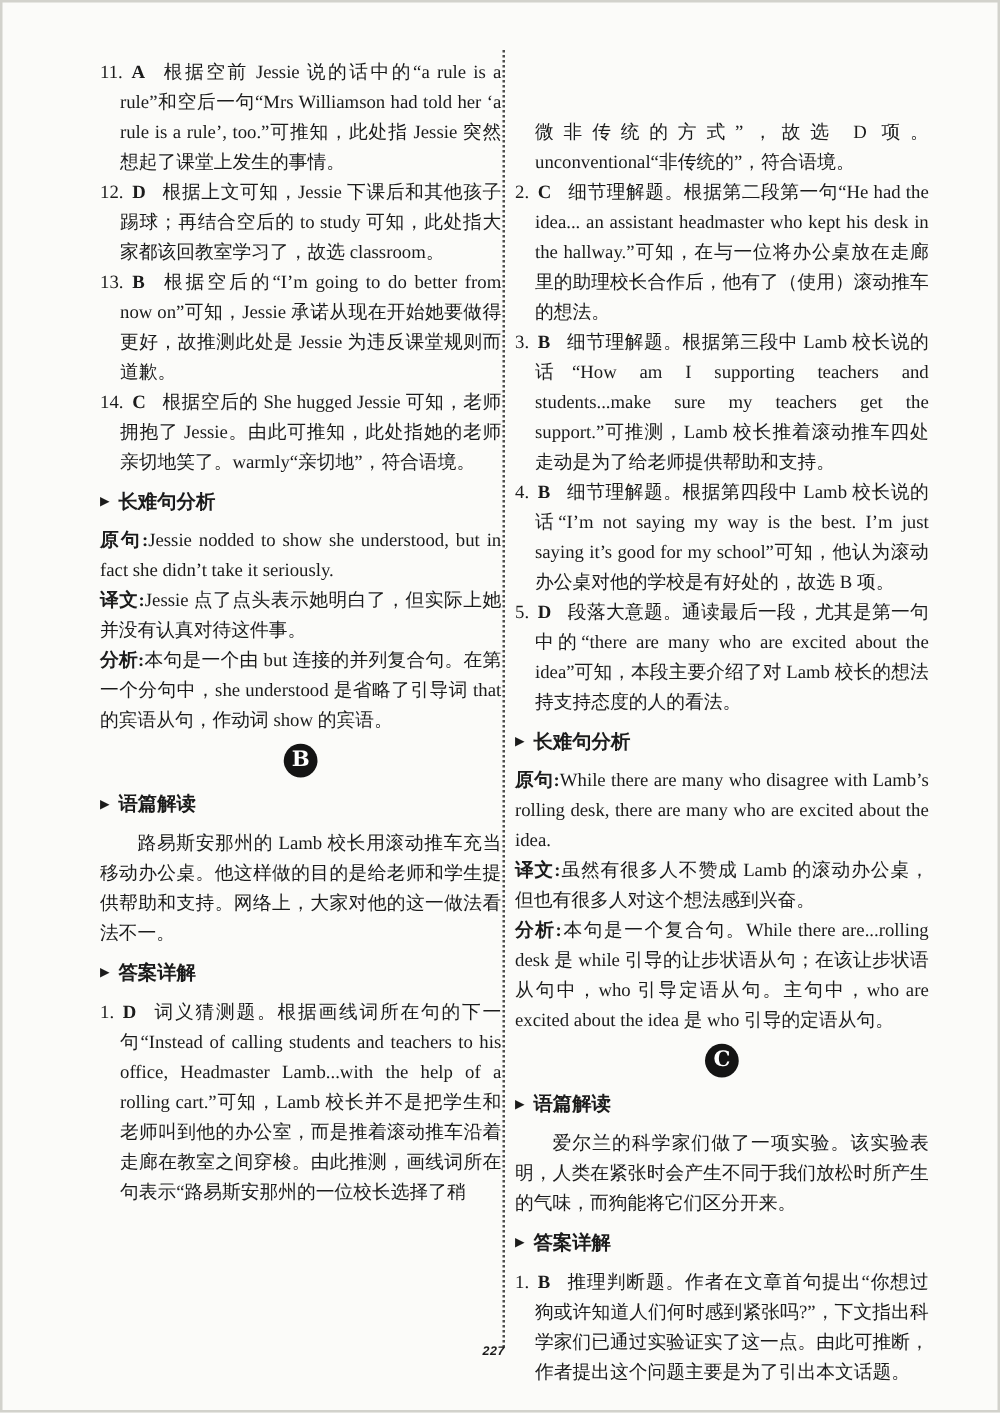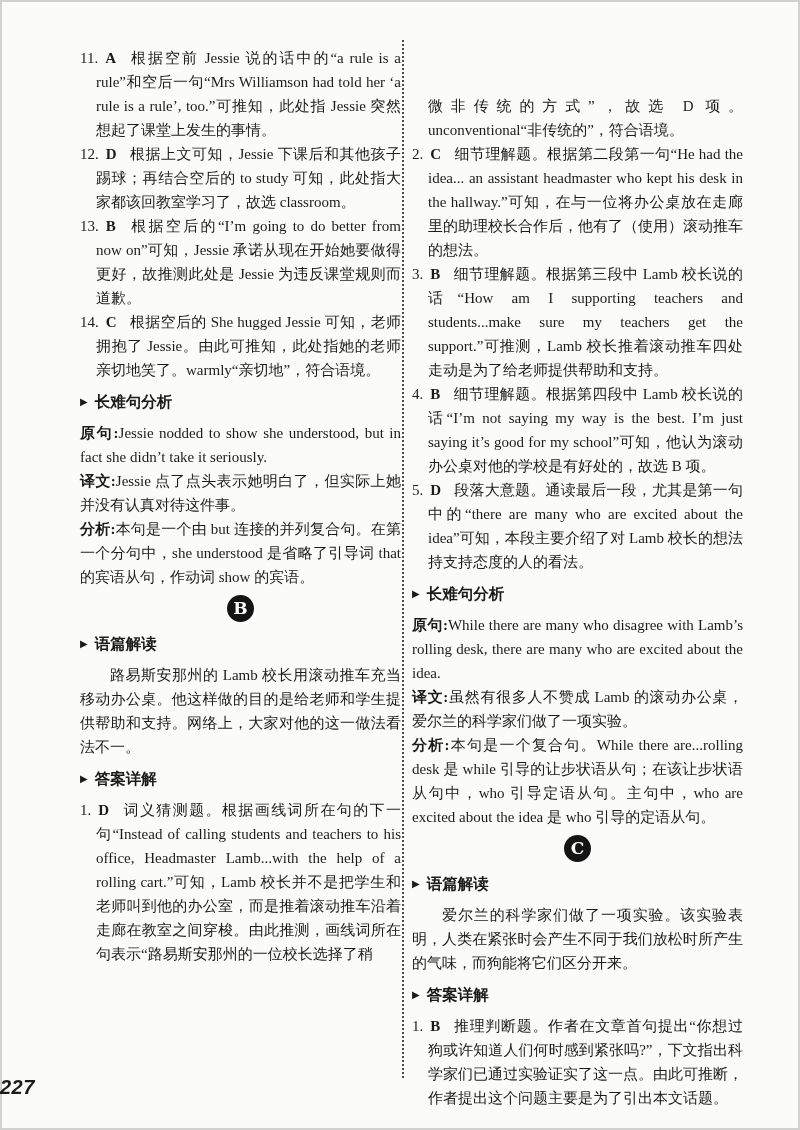--- a/index.html
+++ b/index.html
@@ -54,23 +54,23 @@
   
   .badge-row { text-align:center; margin:6px 0 5px; text-indent:0; }
   .badge {
     display:inline-block; width:27px; height:27px; border-radius:50%;
     background:#141414; color:#ffffff;
     font-family:"DejaVu Serif",serif; font-weight:bold;
     font-size:17px; line-height:27px; text-align:center;
   }
   .page-num {
     position:absolute; top:1076px; left:0; width:790px;
-    text-align:left;
+    text-align:center;
     font-family:"Liberation Sans","DejaVu Sans",sans-serif;
-    font-weight:bold; font-style:italic; font-size:20px;
+    font-weight:bold; font-style:italic; font-size:10px;
     letter-spacing:0.5px;
   }
 </style>
 </head>
 <body>
 
 <div class="page-frame"></div>
 <div class="divider"></div>
 
 <div class="col" id="left-col">
@@ -102,21 +102,21 @@
   <p class="cont">微非传统的方式”，故选 D 项。unconventional“非传统的”，符合语境。</p>
 
   <p class="item"><span class="num">2.</span><span class="letter">C</span><span>细节理解题。根据第二段第一句“He had the idea... an assistant headmaster who kept his desk in the hallway.”可知，在与一位将办公桌放在走廊里的助理校长合作后，他有了（使用）滚动推车的想法。</span></p>
   <p class="item"><span class="num">3.</span><span class="letter">B</span><span>细节理解题。根据第三段中 Lamb 校长说的话“How am I supporting teachers and students...make sure my teachers get the support.”可推测，Lamb 校长推着滚动推车四处走动是为了给老师提供帮助和支持。</span></p>
   <p class="item"><span class="num">4.</span><span class="letter">B</span><span>细节理解题。根据第四段中 Lamb 校长说的话“I’m not saying my way is the best. I’m just saying it’s good for my school”可知，他认为滚动办公桌对他的学校是有好处的，故选 B 项。</span></p>
   <p class="item"><span class="num">5.</span><span class="letter">D</span><span>段落大意题。通读最后一段，尤其是第一句中的“there are many who are excited about the idea”可知，本段主要介绍了对 Lamb 校长的想法持支持态度的人的看法。</span></p>
 
   <div class="hdr"><span class="flag">▶</span><span>长难句分析</span></div>
 
   <p class="ana"><span class="lbl">原句:</span><span>While there are many who disagree with Lamb’s rolling desk, there are many who are excited about the idea.</span></p>
-  <p class="ana"><span class="lbl">译文:</span><span>虽然有很多人不赞成 Lamb 的滚动办公桌，爱尔兰的科学家们做了一项实验。</span></p>
+  <p class="ana"><span class="lbl">译文:</span><span>虽然有很多人不赞成 Lamb 的滚动办公桌，但也有很多人对这个想法感到兴奋。</span></p>
   <p class="ana"><span class="lbl">分析:</span><span>本句是一个复合句。While there are...rolling desk 是 while 引导的让步状语从句；在该让步状语从句中，who 引导定语从句。主句中，who are excited about the idea 是 who 引导的定语从句。</span></p>
 
   <div class="badge-row"><span class="badge">C</span></div>
 
   <div class="hdr"><span class="flag">▶</span><span>语篇解读</span></div>
   <p class="passage">爱尔兰的科学家们做了一项实验。该实验表明，人类在紧张时会产生不同于我们放松时所产生的气味，而狗能将它们区分开来。</p>
 
   <div class="hdr"><span class="flag">▶</span><span>答案详解</span></div>
 
   <p class="item"><span class="num">1.</span><span class="letter">B</span><span>推理判断题。作者在文章首句提出“你想过狗或许知道人们何时感到紧张吗?”，下文指出科学家们已通过实验证实了这一点。由此可推断，作者提出这个问题主要是为了引出本文话题。</span></p>

